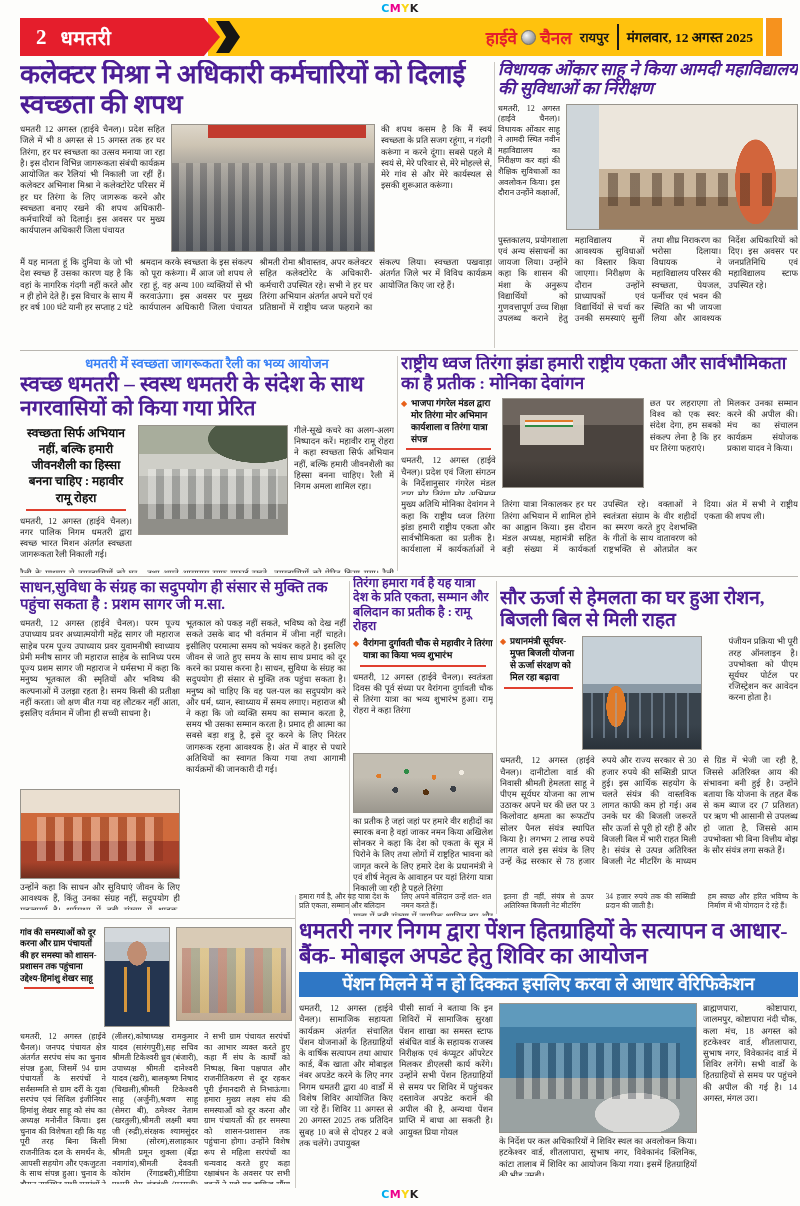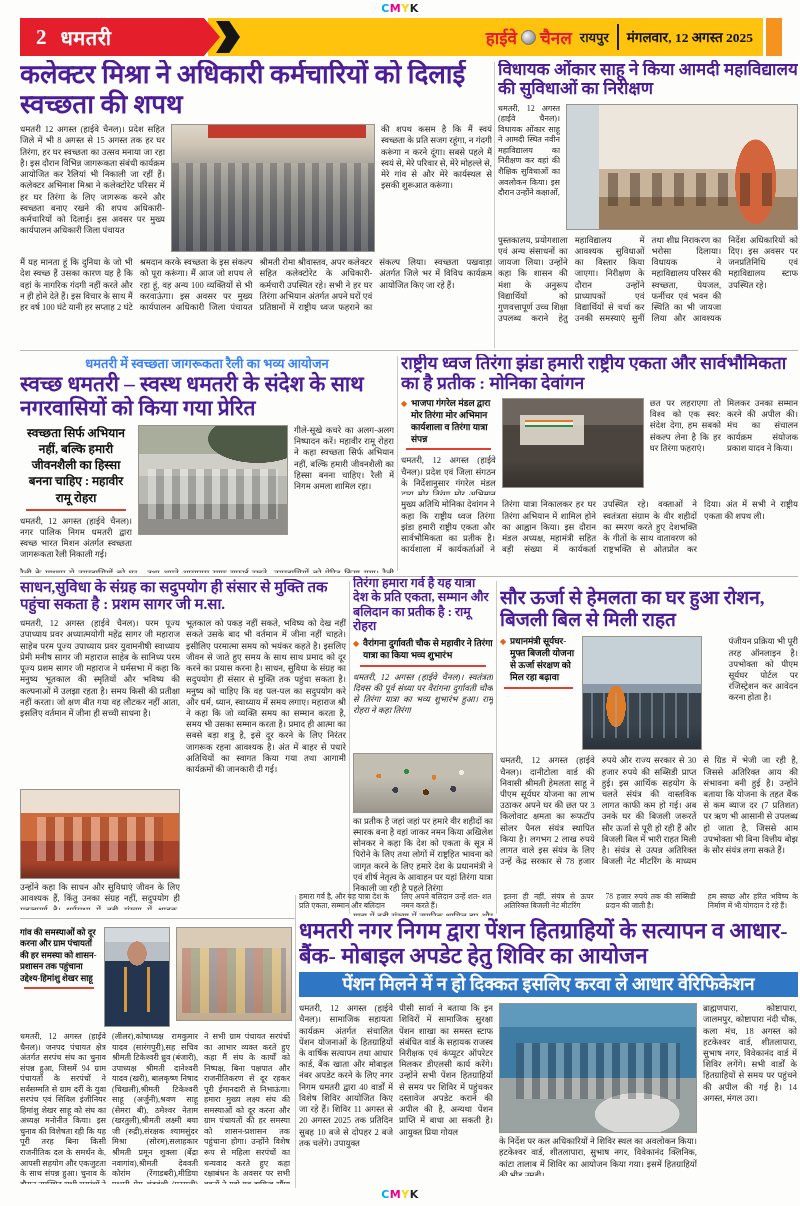--- a/index.html
+++ b/index.html
@@ -127,21 +127,21 @@
       <div class="body-text" style="width:146px;height:128px;">धमतरी 12 अगस्त (हाईवे चैनल)। प्रदेश सहित जिले में भी 8 अगस्त से 15 अगस्त तक हर घर तिरंगा, हर घर स्वच्छता का उत्सव मनाया जा रहा है। इस दौरान विभिन्न जागरूकता संबंधी कार्यक्रम आयोजित कर रैलियां भी निकाली जा रहीं हैं। कलेक्टर अभिनाश मिश्रा ने कलेक्टोरेट परिसर में हर घर तिरंगा के लिए जागरूक करने और स्वच्छता बनाए रखने की शपथ अधिकारी-कर्मचारियों को दिलाई। इस अवसर पर मुख्य कार्यपालन अधिकारी जिला पंचायत</div>
       <div class="ph ph-crowd" style="width:202px;height:126px;"></div>
       <div class="body-text" style="width:112px;height:128px;">की शपथ कसम है कि मैं स्वयं स्वच्छता के प्रति सजग रहूंगा, न गंदगी करूंगा न करने दूंगा। सबसे पहले मैं स्वयं से, मेरे परिवार से, मेरे मोहल्ले से, मेरे गांव से और मेरे कार्यस्थल से इसकी शुरूआत करूंगा।</div>
     </div>
     <div class="body-text" style="margin-top:5px;height:82px;column-count:4;column-gap:7px;">मैं यह मानता हूं कि दुनिया के जो भी देश स्वच्छ हैं उसका कारण यह है कि वहां के नागरिक गंदगी नहीं करते और न ही होने देते हैं। इस विचार के साथ मैं हर वर्ष 100 घंटे यानी हर सप्ताह 2 घंटे श्रमदान करके स्वच्छता के इस संकल्प को पूरा करूंगा। मैं आज जो शपथ ले रहा हूं, वह अन्य 100 व्यक्तियों से भी करवाऊंगा। इस अवसर पर मुख्य कार्यपालन अधिकारी जिला पंचायत श्रीमती रोमा श्रीवास्तव, अपर कलेक्टर सहित कलेक्टोरेट के अधिकारी-कर्मचारी उपस्थित रहे। सभी ने हर घर तिरंगा अभियान अंतर्गत अपने घरों एवं प्रतिष्ठानों में राष्ट्रीय ध्वज फहराने का संकल्प लिया। स्वच्छता पखवाड़ा अंतर्गत जिले भर में विविध कार्यक्रम आयोजित किए जा रहे हैं।</div>
   </div>
 
   <div class="vrule" style="left:494px;top:62px;height:286px;"></div>
 
   <div class="art" style="left:498px;top:60px;width:300px;height:288px;">
-    <div class="hl" style="font-size:17px;">विधायक ओंकार साहू ने किया आमदी महाविद्यालय की सुविधाओं का निरीक्षण</div>
+    <div class="hl" style="font-size:17px;font-style:italic;">विधायक ओंकार साहू ने किया आमदी महाविद्यालय की सुविधाओं का निरीक्षण</div>
     <div class="row" style="margin-top:5px;">
       <div class="body-text" style="width:62px;height:126px;font-size:8px;">धमतरी, 12 अगस्त (हाईवे चैनल)। विधायक ओंकार साहू ने आमदी स्थित नवीन महाविद्यालय का निरीक्षण कर वहां की शैक्षिक सुविधाओं का अवलोकन किया। इस दौरान उन्होंने कक्षाओं,</div>
       <div class="ph ph-class" style="width:230px;height:124px;"></div>
     </div>
     <div class="body-text" style="margin-top:5px;height:104px;column-count:4;column-gap:7px;">पुस्तकालय, प्रयोगशाला एवं अन्य संसाधनों का जायजा लिया। उन्होंने कहा कि शासन की मंशा के अनुरूप विद्यार्थियों को गुणवत्तापूर्ण उच्च शिक्षा उपलब्ध कराने हेतु महाविद्यालय में आवश्यक सुविधाओं का विस्तार किया जाएगा। निरीक्षण के दौरान उन्होंने प्राध्यापकों एवं विद्यार्थियों से चर्चा कर उनकी समस्याएं सुनीं तथा शीघ्र निराकरण का भरोसा दिलाया। विधायक ने महाविद्यालय परिसर की स्वच्छता, पेयजल, फर्नीचर एवं भवन की स्थिति का भी जायजा लिया और आवश्यक निर्देश अधिकारियों को दिए। इस अवसर पर जनप्रतिनिधि एवं महाविद्यालय स्टाफ उपस्थित रहे।</div>
   </div>
 
   <div class="hrule" style="left:20px;top:350px;width:778px;"></div>
 
   <div class="art" style="left:20px;top:354px;width:374px;height:219px;">
@@ -189,21 +189,21 @@
       <div class="body-text" style="width:160px;height:292px;">भूतकाल को पकड़ नहीं सकते, भविष्य को देख नहीं सकते उसके बाद भी वर्तमान में जीना नहीं चाहते। इसीलिए परमात्मा समय को भयंकर कहते है। इसलिए जीवन से जाते हुए समय के साथ साथ प्रमाद को दूर करने का प्रयास करना है। साधन, सुविधा के संग्रह का सदुपयोग ही संसार से मुक्ति तक पहुंचा सकता है। मनुष्य को चाहिए कि वह पल-पल का सदुपयोग करे और धर्म, ध्यान, स्वाध्याय में समय लगाए। महाराज श्री ने कहा कि जो व्यक्ति समय का सम्मान करता है, समय भी उसका सम्मान करता है। प्रमाद ही आत्मा का सबसे बड़ा शत्रु है, इसे दूर करने के लिए निरंतर जागरूक रहना आवश्यक है। अंत में बाहर से पधारे अतिथियों का स्वागत किया गया तथा आगामी कार्यक्रमों की जानकारी दी गई।</div>
     </div>
   </div>
 
   <div class="vrule" style="left:349px;top:581px;height:333px;"></div>
 
   <div class="art" style="left:353px;top:576px;width:140px;height:340px;">
     <div class="hl" style="font-size:12.5px;">तिरंगा हमारा गर्व है यह यात्रा देश के प्रति एकता, सम्मान और बलिदान का प्रतीक है : रामू रोहरा</div>
     <div class="bullet-q" style="margin-top:5px;">वैरांगना दुर्गावती चौक से महावीर ने तिरंगा यात्रा का किया भव्य शुभारंभ</div>
     <div class="rline"></div>
-    <div class="body-text" style="height:78px;font-style:italic;">धमतरी, 12 अगस्त (हाईवे चैनल)। स्वतंत्रता दिवस की पूर्व संध्या पर वैरांगना दुर्गावती चौक से तिरंगा यात्रा का भव्य शुभारंभ हुआ। रामू रोहरा ने कहा तिरंगा</div>
+    <div class="body-text" style="height:78px;">धमतरी, 12 अगस्त (हाईवे चैनल)। स्वतंत्रता दिवस की पूर्व संध्या पर वैरांगना दुर्गावती चौक से तिरंगा यात्रा का भव्य शुभारंभ हुआ। रामू रोहरा ने कहा तिरंगा</div>
     <div class="ph ph-flags" style="width:138px;height:58px;margin:3px 0;"></div>
     <div class="body-text" style="height:92px;">का प्रतीक है जहां जहां पर हमारे वीर शहीदों का स्मारक बना है वहां जाकर नमन किया अखिलेश सोनकर ने कहा कि देश को एकता के सूत्र में पिरोने के लिए तथा लोगों में राष्ट्रहित भावना को जागृत करने के लिए हमारे देश के प्रधानमंत्री ने एवं शीर्ष नेतृत्व के आवाहन पर यहां तिरंगा यात्रा निकाली जा रही है पहले तिरंगा</div>
     <div class="body-text" style="height:28px;margin-top:3px;">यात्रा में बड़ी संख्या में नागरिक शामिल हुए और भारत माता की जय के जयघोष से नगर गूंज उठा।</div>
   </div>
 
   <div class="vrule" style="left:496px;top:581px;height:333px;"></div>
 
   <div class="art" style="left:500px;top:579px;width:298px;height:337px;">
     <div class="hl" style="font-size:19px;margin-top:8px;">सौर ऊर्जा से हेमलता का घर हुआ रोशन, बिजली बिल से मिली राहत</div>
     <div class="row" style="margin-top:6px;">
@@ -235,21 +235,21 @@
     </div>
   </div>
 
   <div class="vrule" style="left:295px;top:895px;height:293px;"></div>
 
   <div class="art" style="left:299px;top:892px;width:499px;height:296px;">
     <div class="cont-row">
       <span>हमारा गर्व है, और यह यात्रा देश के प्रति एकता, सम्मान और बलिदान</span>
       <span>लिए अपने बलिदान उन्हें शत- शत नमन करते हैं।</span>
       <span>इतना ही नहीं, संयंत्र से ऊपर अतिरिक्त बिजली नेट मीटरिंग</span>
-      <span>78 हजार रुपये तक की सब्सिडी प्रदान की जाती है।</span>
+      <span>34 हजार रुपये तक की सब्सिडी प्रदान की जाती है।</span>
       <span>हम स्वच्छ और हरित भविष्य के निर्माण में भी योगदान दे रहे हैं।</span>
     </div>
     <div class="hl" style="font-size:22px;margin-top:2px;">धमतरी नगर निगम द्वारा पेंशन हितग्राहियों के सत्यापन व आधार-बैंक- मोबाइल अपडेट हेतु शिविर का आयोजन</div>
     <div class="bluebar" style="margin-top:4px;">पेंशन मिलने में न हो दिक्कत इसलिए करवा ले आधार वेरिफिकेशन</div>
     <div class="row" style="margin-top:6px;">
       <div class="body-text" style="width:94px;height:172px;">धमतरी, 12 अगस्त (हाईवे चैनल)। सामाजिक सहायता कार्यक्रम अंतर्गत संचालित पेंशन योजनाओं के हितग्राहियों के वार्षिक सत्यापन तथा आधार कार्ड, बैंक खाता और मोबाइल नंबर अपडेट करने के लिए नगर निगम धमतरी द्वारा 40 वार्डों में विशेष शिविर आयोजित किए जा रहे हैं। शिविर 11 अगस्त से 20 अगस्त 2025 तक प्रतिदिन सुबह 10 बजे से दोपहर 2 बजे तक चलेंगे। उपायुक्त</div>
       <div class="body-text" style="width:94px;height:172px;">पीसी सार्वा ने बताया कि इन शिविरों में सामाजिक सुरक्षा पेंशन शाखा का समस्त स्टाफ संबंधित वार्ड के सहायक राजस्व निरीक्षक एवं कंप्यूटर ऑपरेटर मिलकर डीएलसी कार्य करेंगे। उन्होंने सभी पेंशन हितग्राहियों से समय पर शिविर में पहुंचकर दस्तावेज अपडेट कराने की अपील की है, अन्यथा पेंशन प्राप्ति में बाधा आ सकती है। आयुक्त प्रिया गोयल</div>
       <div style="width:198px;">
         <div class="ph ph-camp" style="width:196px;height:128px;"></div>
         <div class="body-text" style="height:40px;margin-top:3px;">के निर्देश पर कल अधिकारियों ने शिविर स्थल का अवलोकन किया। हटकेश्वर वार्ड, शीतलापारा, सुभाष नगर, विवेकानंद क्लिनिक, कांटा तालाब में शिविर का आयोजन किया गया। इसमें हितग्राहियों की भीड़ उमड़ी।</div>

